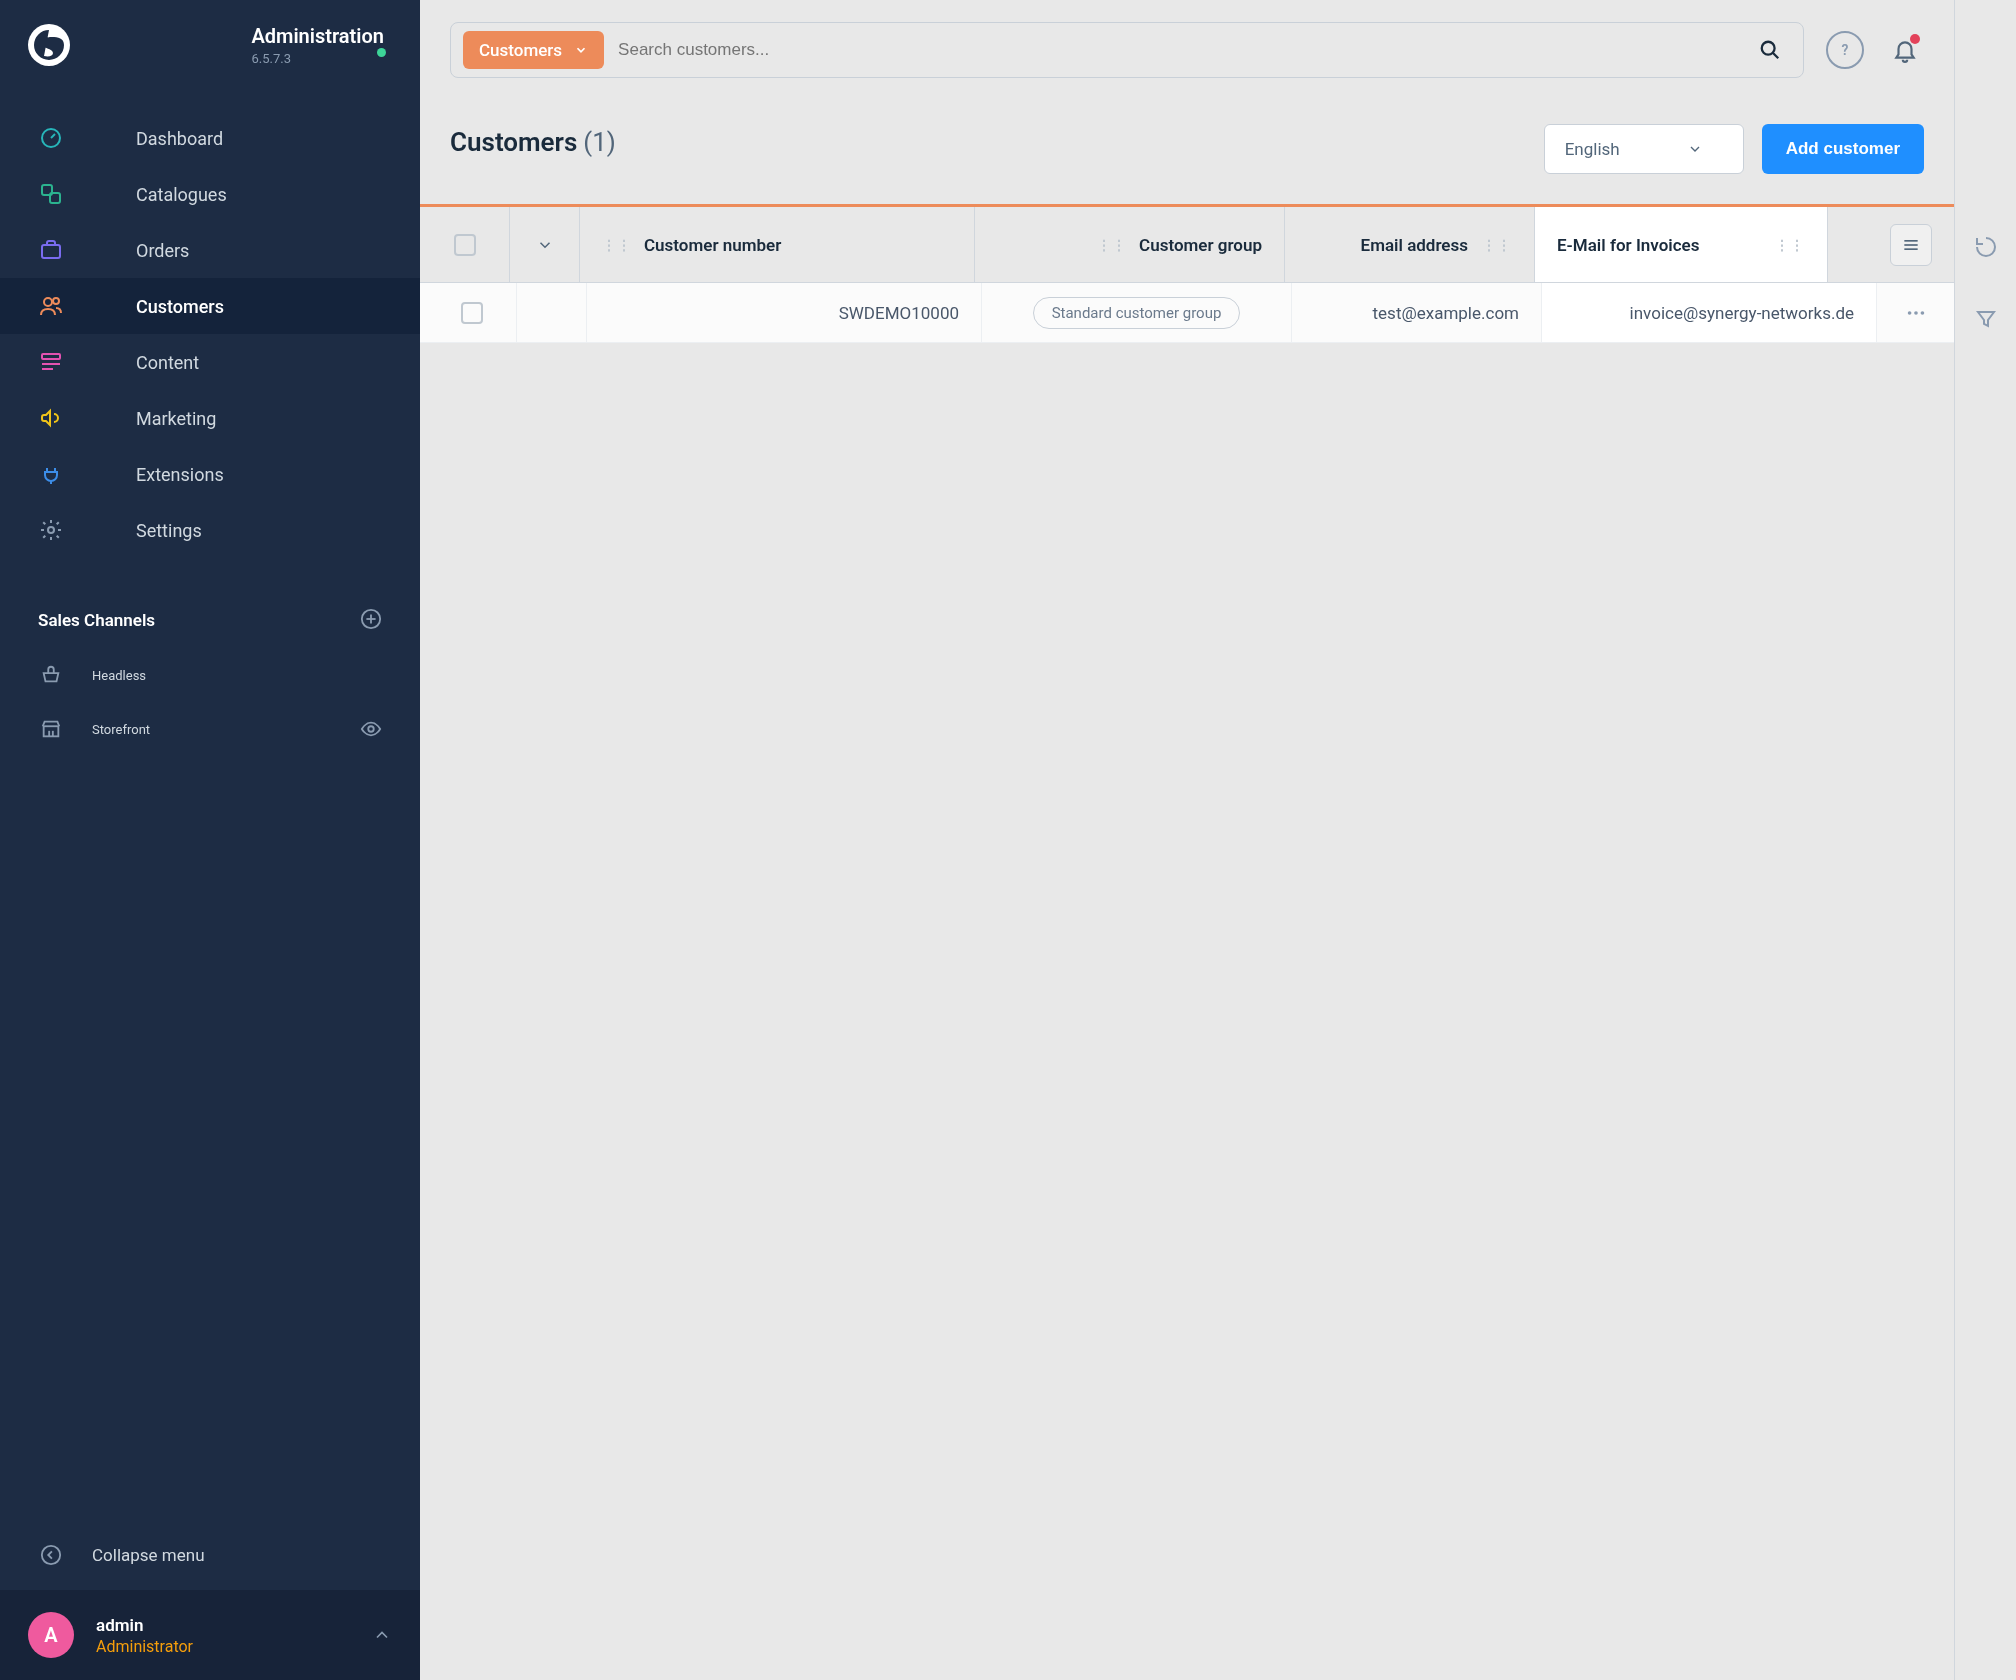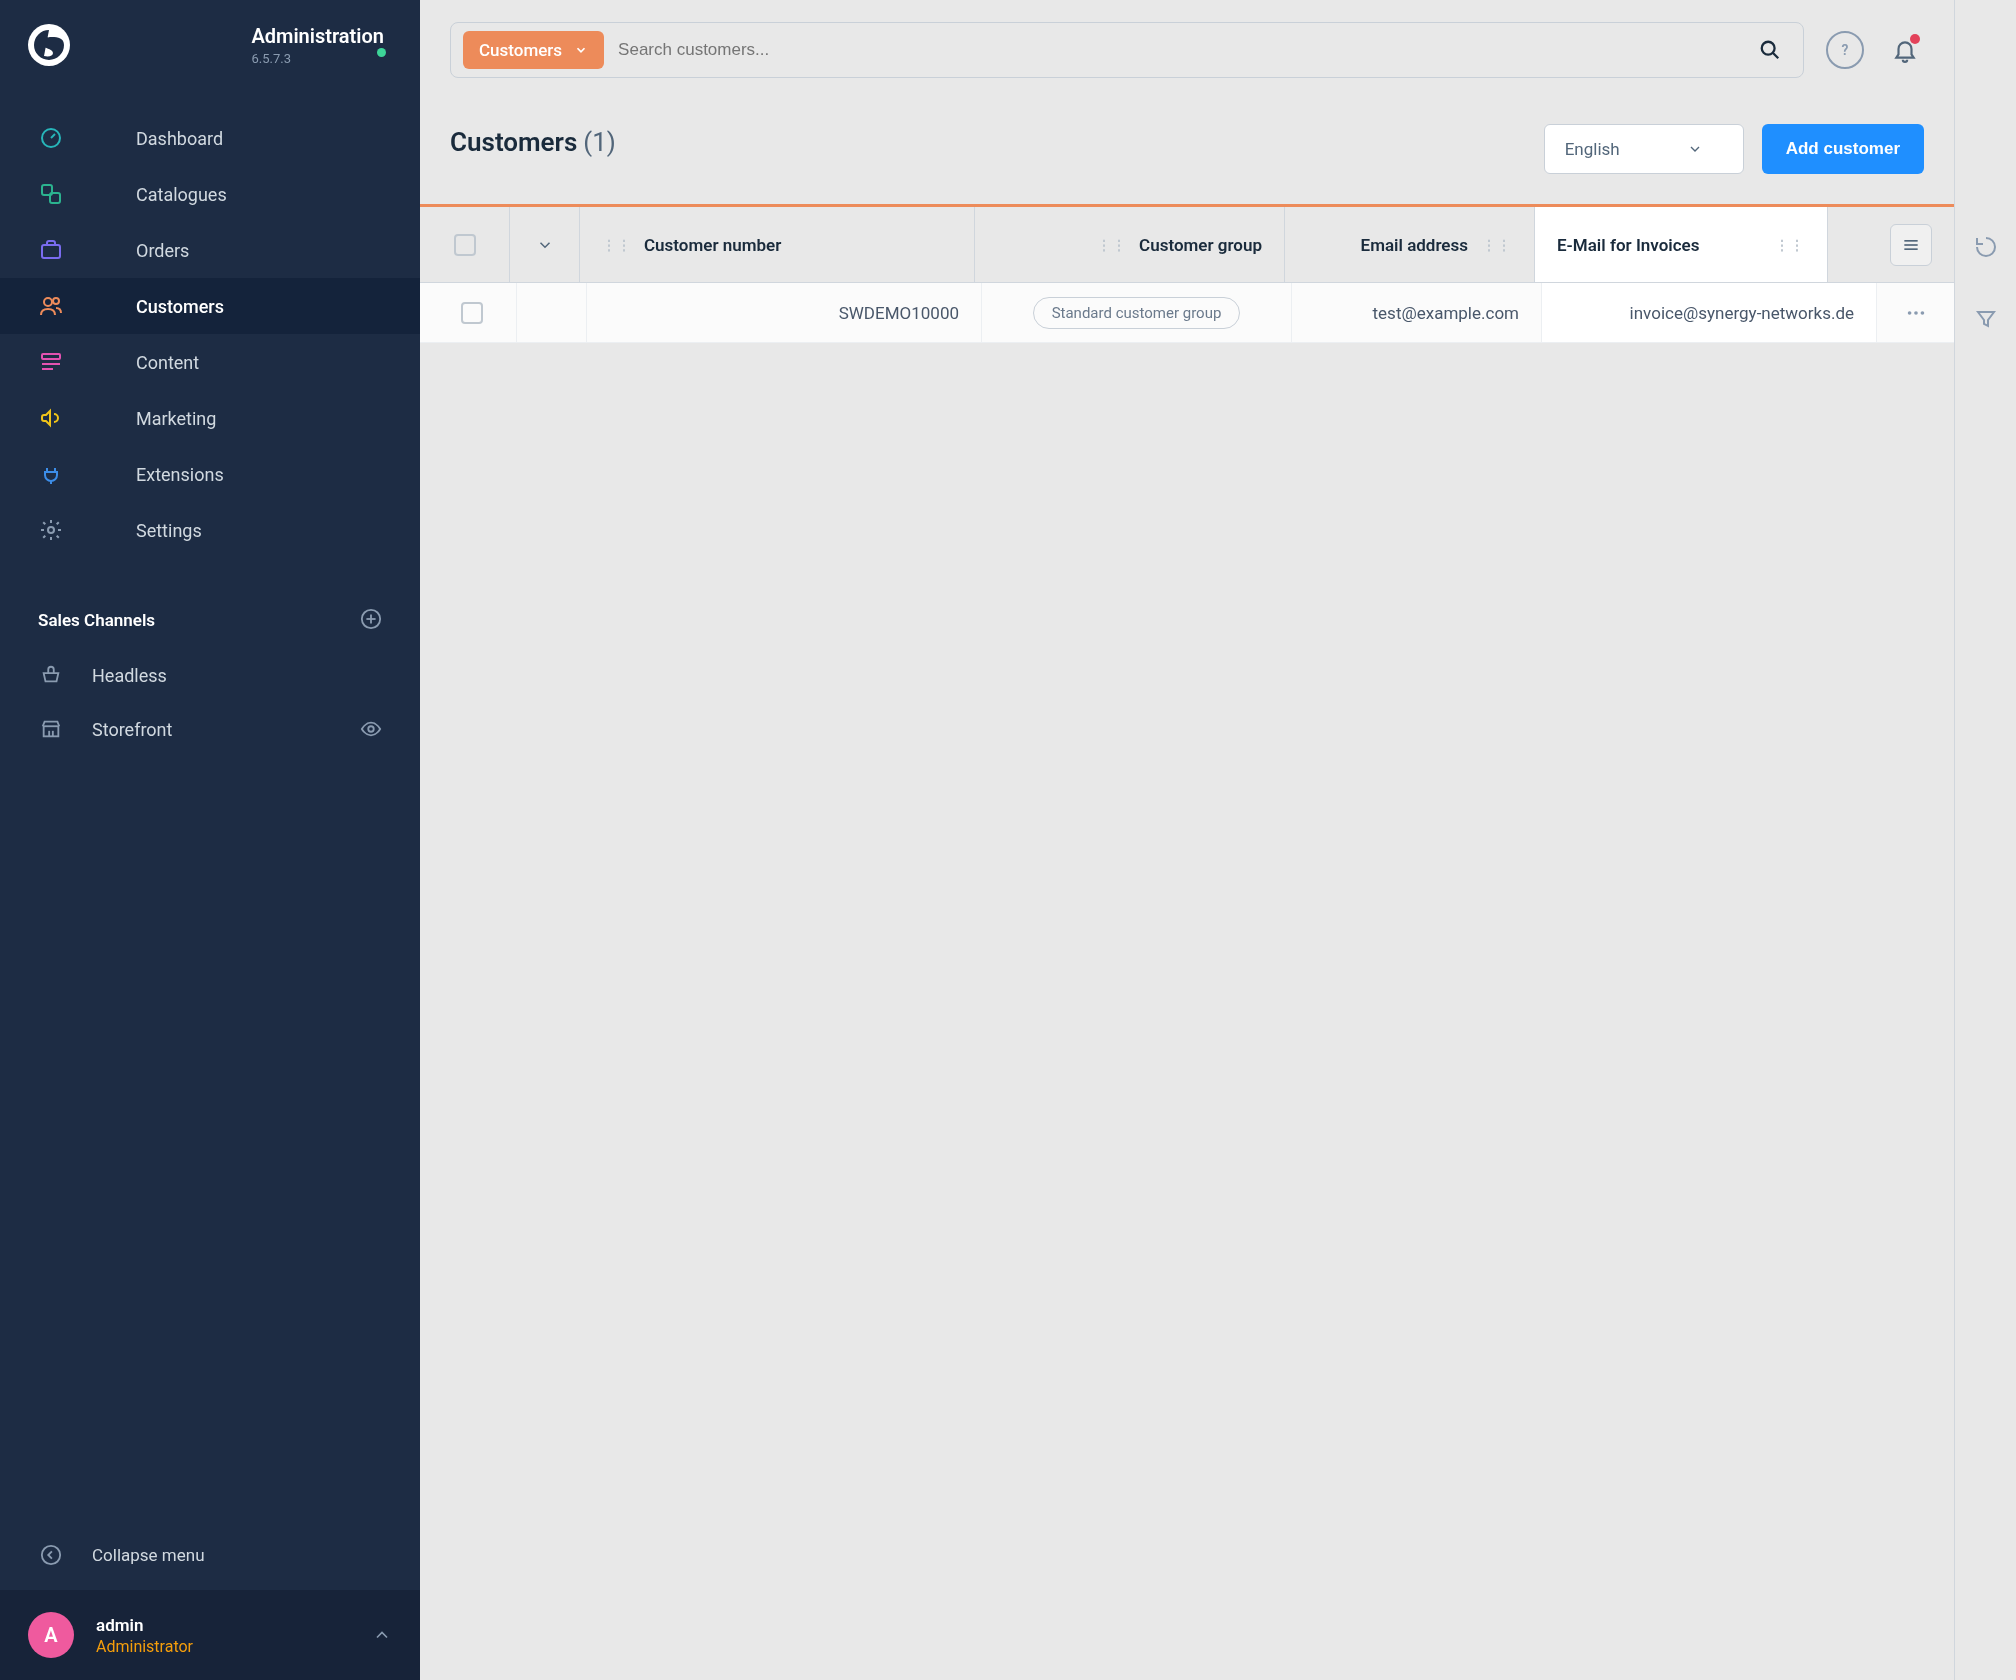--- a/index.html
+++ b/index.html
@@ -13,21 +13,21 @@
 .app-title { color: #fff; font-size: 20px; font-weight: 600; }
 .app-version { color: #8a9bb0; font-size: 13px; margin-top: 3px; }
 .status-dot { position: absolute; right: 34px; top: 48px; width: 9px; height: 9px; background: #3dd598; border-radius: 50%; }
 
 .nav { padding: 20px 0; }
 .nav-item { display: flex; align-items: center; padding: 15px 38px; cursor: pointer; color: #d1d9e0; font-size: 18px; gap: 44px; }
 .nav-item.active { background: #14233b; color: #fff; font-weight: 500; }
 .nav-icon { width: 26px; height: 26px; margin-right: 28px; display: flex; align-items: center; justify-content: center; }
 
 .section-title { display: flex; align-items: flex-end; justify-content: space-between; padding: 30px 38px 18px 38px; color: #fff; font-size: 17px; font-weight: 600; }
-.channel-item { display: flex; align-items: center; padding: 14px 38px; cursor: pointer; font-size: 18px; }
+.channel-item { display: flex; align-items: center; padding: 14px 38px; cursor: pointer; font-size: 13px; }
 .channel-item .trail { margin-left: auto; }
 
 .sidebar-footer { margin-top: auto; }
 .collapse-row { display: flex; align-items: center; padding: 22px 38px; cursor: pointer; font-size: 17px; }
 .collapse-row .nav-icon { margin-right: 28px; }
 .user-row { display: flex; align-items: center; padding: 22px 28px; background: #172339; cursor: pointer; }
 .avatar { width: 46px; height: 46px; background: #ef5a9e; color: #fff; border-radius: 50%; display: flex; align-items: center; justify-content: center; font-weight: 600; font-size: 20px; margin-right: 22px; }
 .user-name { color: #fff; font-size: 17px; font-weight: 600; }
 .user-role { color: #f59e0b; font-size: 16px; margin-top: 2px; }
 .user-chevron { margin-left: auto; }

